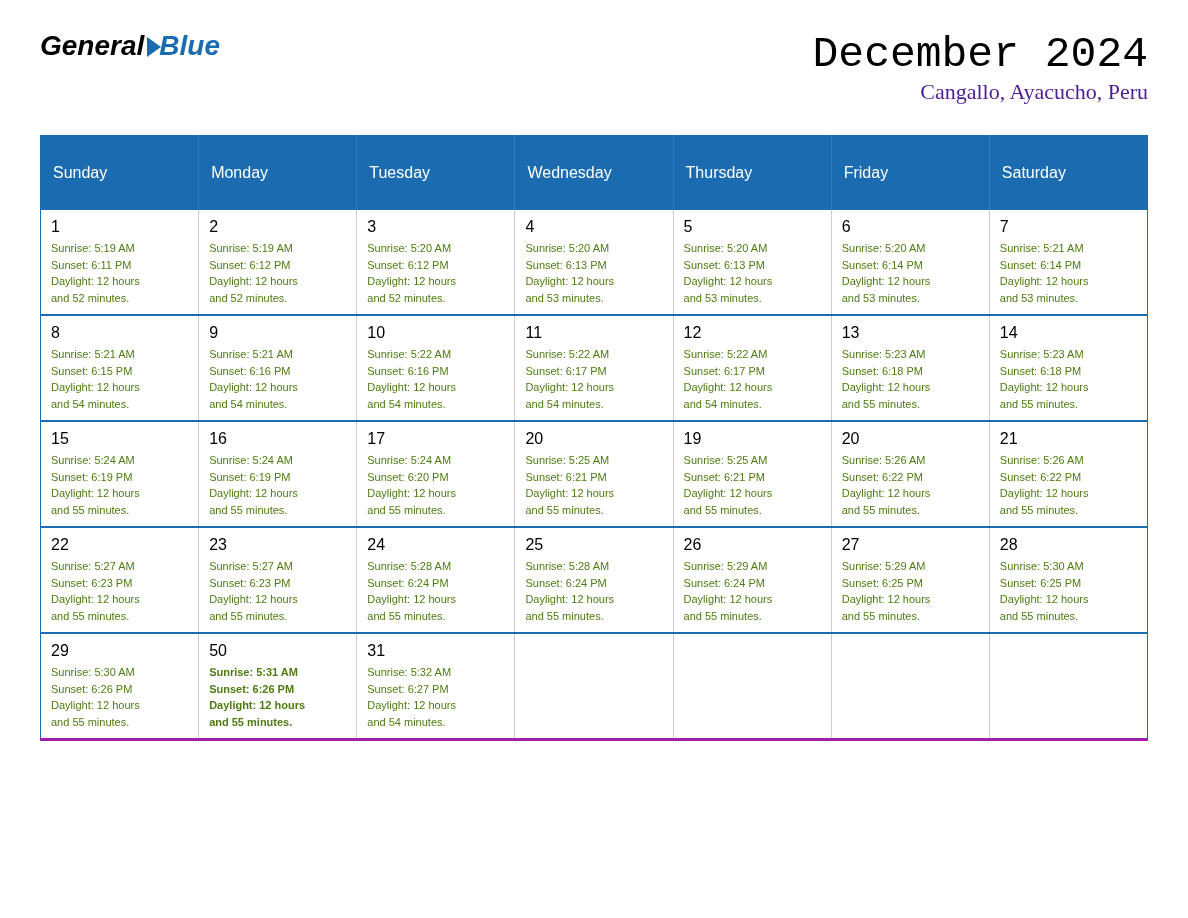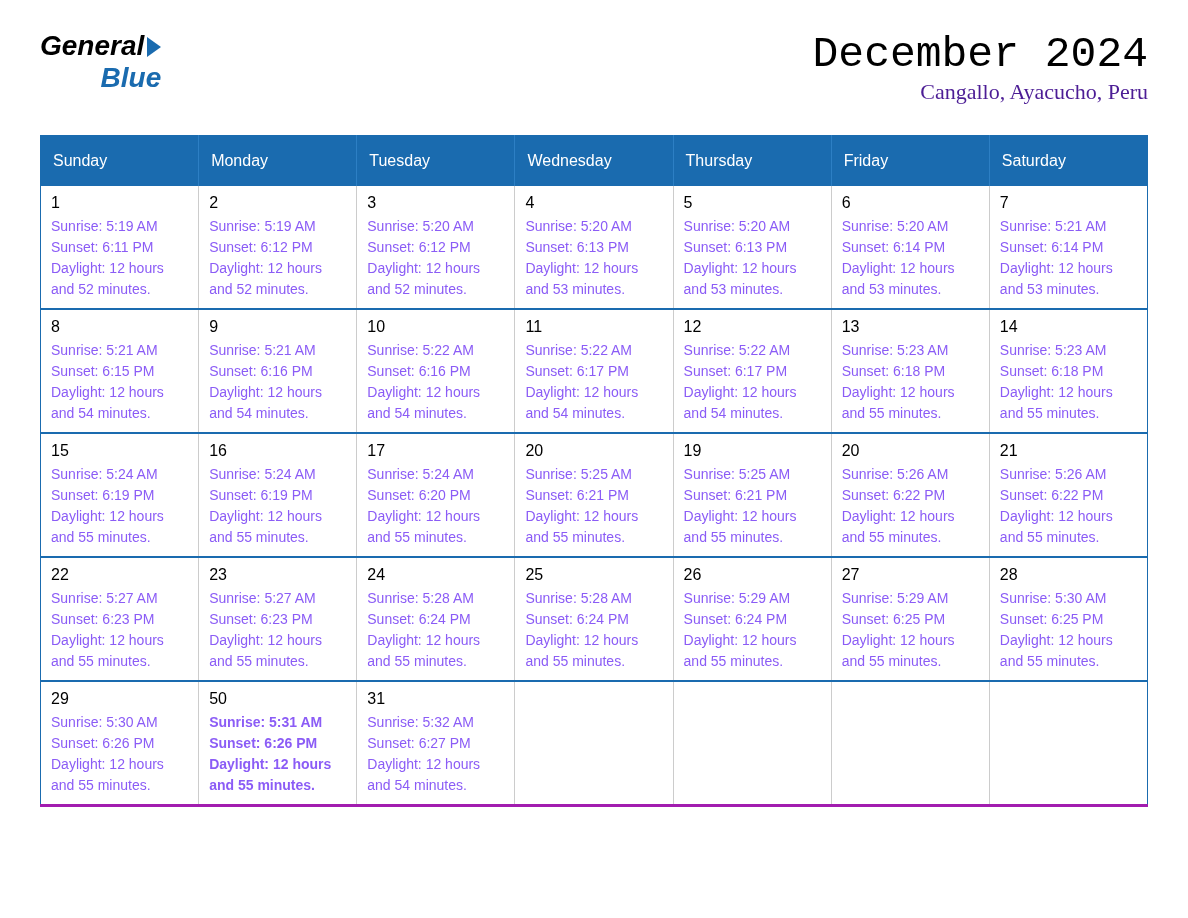--- a/index.html
+++ b/index.html
@@ -11,21 +11,21 @@
       min-height: 918px;
     }
     .header {
       display: flex;
       justify-content: space-between;
       align-items: flex-start;
       margin-bottom: 30px;
     }
     .logo {
       display: flex;
-      flex-direction: column;
+      flex-direction: row;
       align-items: flex-end;
     }
     .logo-top {
       display: flex;
       align-items: center;
     }
     .logo-general {
       font-size: 28px;
       font-weight: bold;
       color: #000;
@@ -62,21 +62,21 @@
       font-family: Georgia, serif;
     }
     .calendar {
       width: 100%;
       border-collapse: collapse;
       border: 1px solid #1a6baf;
     }
     .calendar thead tr th {
       background-color: #1a6baf;
       color: #fff;
-      padding: 16px 12px;
+      padding: 28px 12px;
       text-align: left;
       font-size: 16px;
       font-weight: normal;
       border-right: 1px solid #2d7fc4;
     }
     .calendar thead tr th:last-child {
       border-right: none;
     }
     .calendar tbody tr td {
       vertical-align: top;
@@ -95,22 +95,22 @@
       border-bottom: 3px solid #a21caf;
     }
     .day-number {
       font-size: 16px;
       font-weight: normal;
       color: #000;
       display: block;
       margin-bottom: 4px;
     }
     .day-info {
-      font-size: 14px;
-      color: #8b5cf6;
+      font-size: 11px;
+      color: #4d7c0f;
       line-height: 1.5;
     }
   </style>
 </head>
 <body>
 
 <div class="header">
   <div class="logo">
     <div class="logo-top">
       <span class="logo-general">General</span>

